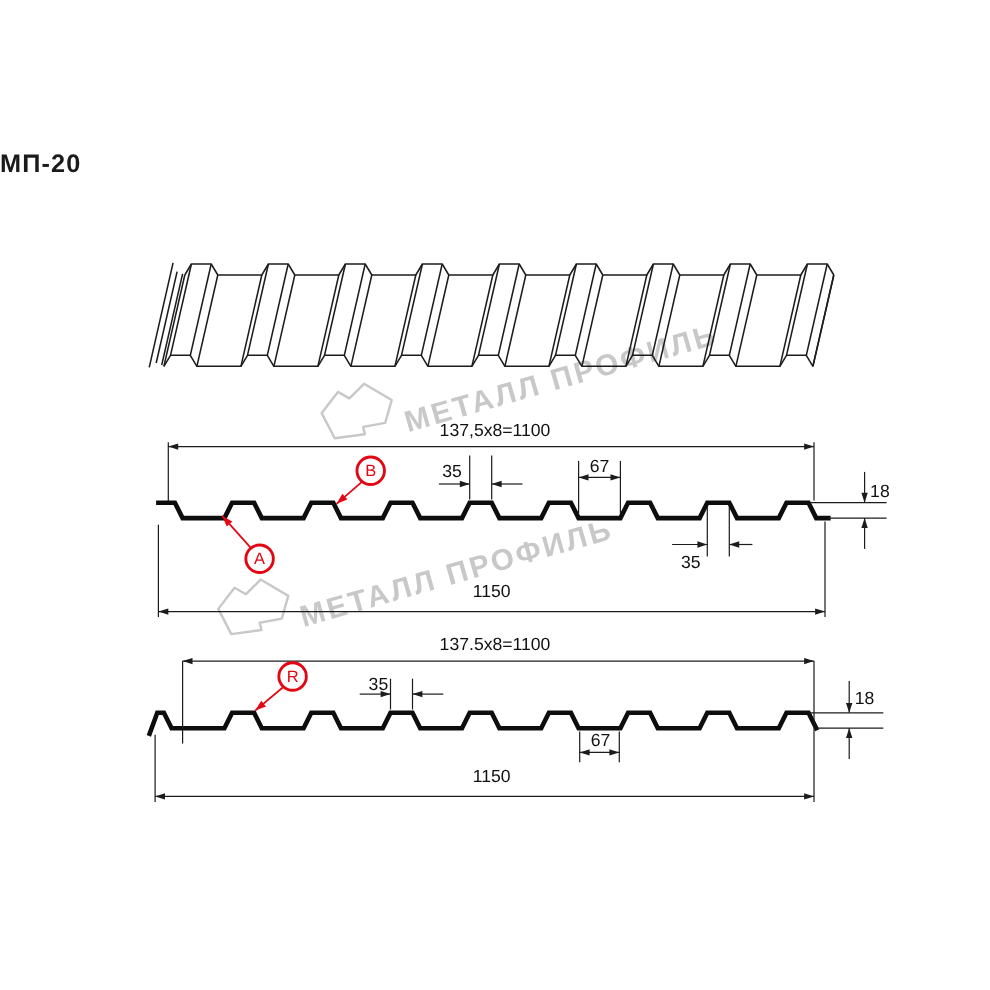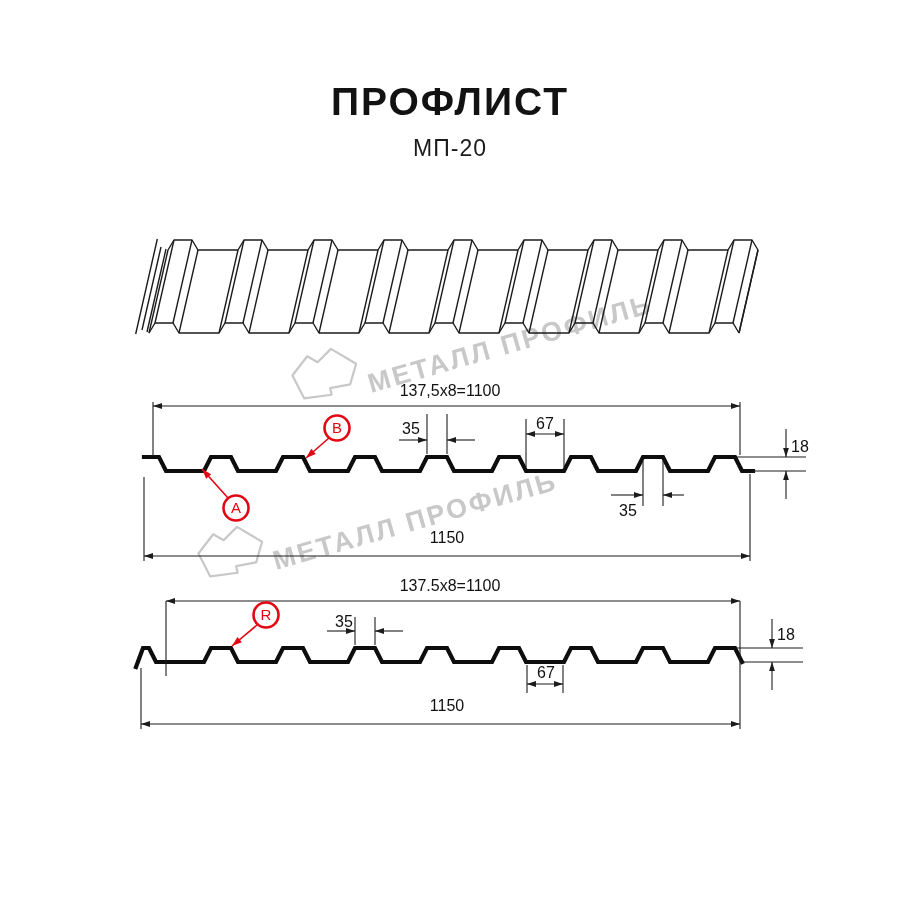--- a/index.html
+++ b/index.html
@@ -3,36 +3,35 @@
 <meta charset="utf-8">
 <style>
   :root{
     --accent:#e30613; --line:#1c1c1c; --profile:#0d0d0d; --wm:#c8c8c8; --bg:#ffffff;
   }
   html,body{margin:0;padding:0;background:#fff;}
   .page{position:relative;width:900px;height:900px;background:var(--bg);overflow:hidden;
         font-family:"Liberation Sans","DejaVu Sans",sans-serif;}
   .title{position:absolute;left:0;right:0;top:80px;text-align:center;
          font-size:39px;font-weight:700;letter-spacing:2px;color:#121212;}
-  .subtitle{position:absolute;left:0;right:0;top:135px;text-align:center;
-         font-size:23px;font-weight:400;letter-spacing:1px;color:#1b1b1b;}
+  .subtitle{position:absolute;left:0;right:0;top:135px;
+         font-size:23px;font-weight:700;letter-spacing:1px;color:#1b1b1b;}
   .footer{position:absolute;left:0;right:0;top:797px;text-align:center;
          font-size:19px;font-weight:700;letter-spacing:0.5px;color:#222;}
   svg{position:absolute;left:0;top:0;}
   .dim-text{font-family:"Liberation Sans",sans-serif;font-size:16px;fill:#111;}
   .marker-text{font-family:"Liberation Sans",sans-serif;font-size:15px;fill:var(--accent);}
   .wm-text{font-family:"Liberation Sans","DejaVu Sans",sans-serif;font-size:27px;font-weight:700;
            letter-spacing:2.5px;fill:var(--wm);}
 </style>
 </head>
 <body>
 
 <div class="page">
 
-  <div class="title">ПРОФЛИСТ</div>
   <div class="subtitle">МП-20</div>
 
   <svg id="scene" width="900" height="900" viewBox="0 0 900 900">
 
     <g>
       <path d="M 6,48 L 26,22 L 40,30 L 58,12 L 92,32 L 84,60 L 57,65 L 59,74 L 22,79 Z" transform="translate(288,340) scale(0.74)" fill="none" stroke="var(--wm)" stroke-width="3" stroke-linejoin="round"></path>
       <text class="wm-text" transform="translate(371,393) rotate(-16)">МЕТАЛЛ ПРОФИЛЬ</text>
     </g>
 
     <g>

